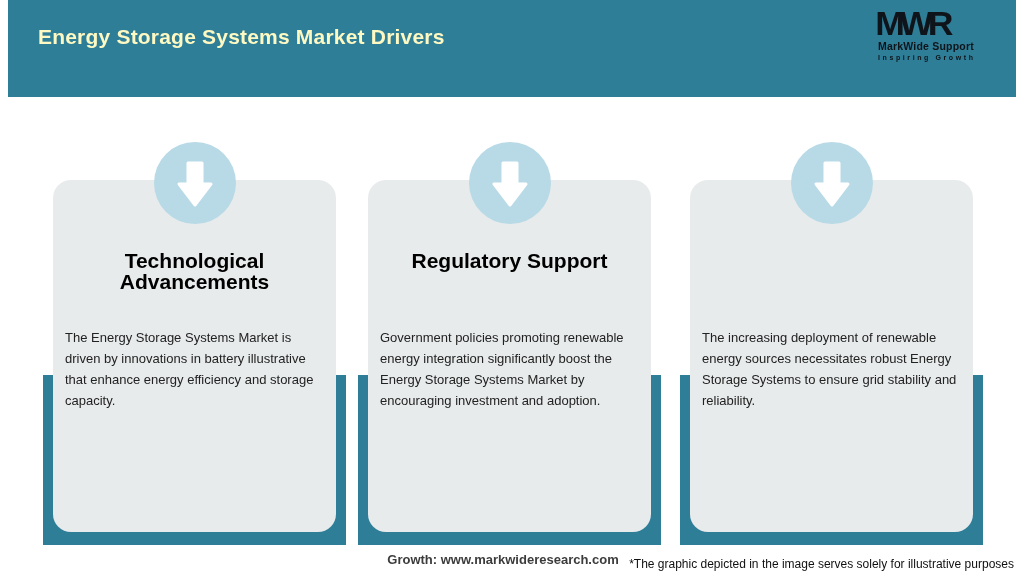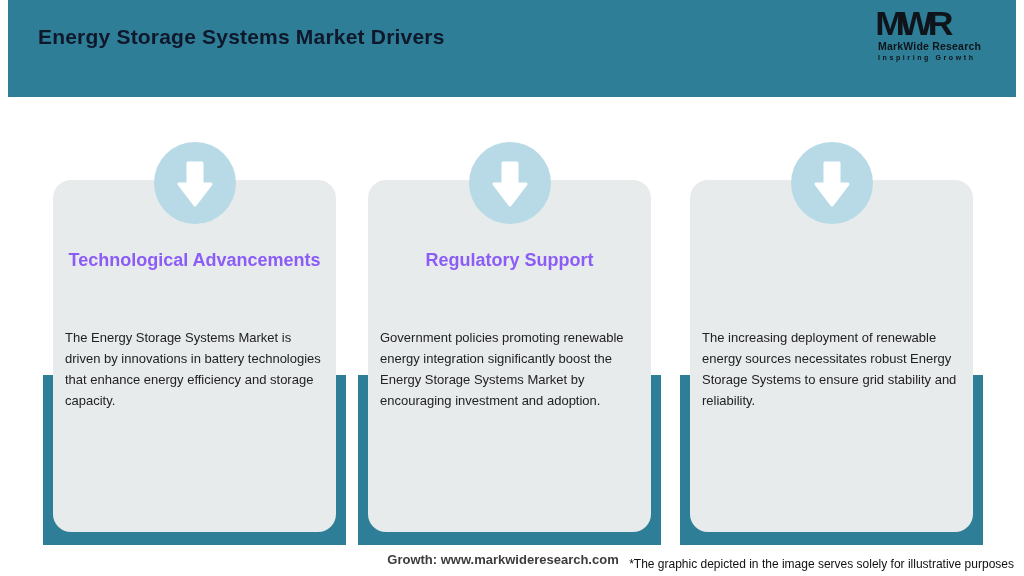--- a/index.html
+++ b/index.html
@@ -15,21 +15,21 @@
 
   
   .header {
     position: absolute;
     left: 8px; top: 0; width: 1008px; height: 97px;
     background: #2E7E98;
   }
   .header-title {
     position: absolute;
     left: 30px; top: 25px;
-    color: #0f172a;
+    color: #fef9c3;
     font-size: 21px;
     font-weight: 700;
     letter-spacing: 0.2px;
   }
   .logo {
     position: absolute;
     right: 14px; top: 7px;
     width: 124px;
     text-align: left;
     color: #0F141A;
@@ -90,23 +90,23 @@
     align-items: center;
     justify-content: center;
   }
   .icon-circle svg { margin-top: 4px; }
 
   .card-title {
     position: absolute;
     left: 18px; right: 18px;
     top: 250px;
     text-align: center;
-    font-size: 18px;
+    font-size: 21px;
     font-weight: 700;
-    color: #8b5cf6;
+    color: #000000;
     line-height: 21px;
   }
   .card-body {
     position: absolute;
     left: 22px;
     top: 327px;
     width: 264px;
     font-size: 13px;
     line-height: 21px;
     color: #222222;
@@ -133,38 +133,38 @@
 </style>
 </head>
 <body>
 
 <div class="canvas">
 
   <div class="header">
     <div class="header-title">Energy Storage Systems Market Drivers</div>
     <div class="logo">
       <div class="logo-monogram">MWR</div>
-      <div class="logo-name">MarkWide Research</div>
+      <div class="logo-name">MarkWide Support</div>
       <div class="logo-tagline">Inspiring Growth</div>
     </div>
   </div>
 
   <div class="card-col c1">
     <div class="backer"></div>
     <div class="card"></div>
     <div class="icon-circle">
       <svg width="40" height="50" viewBox="0 0 40 50" aria-hidden="true">
         <g fill="#ffffff" stroke="#ffffff" stroke-width="3" stroke-linejoin="round">
           <rect x="13" y="3" width="14" height="21"></rect>
           <polygon points="4,24 36,24 20,45"></polygon>
         </g>
       </svg>
     </div>
     <div class="card-title">Technological Advancements</div>
-    <div class="card-body">The Energy Storage Systems Market is driven by innovations in battery technologies that enhance energy efficiency and storage capacity.</div>
+    <div class="card-body">The Energy Storage Systems Market is driven by innovations in battery illustrative that enhance energy efficiency and storage capacity.</div>
   </div>
 
   <div class="card-col c2">
     <div class="backer"></div>
     <div class="card"></div>
     <div class="icon-circle">
       <svg width="40" height="50" viewBox="0 0 40 50" aria-hidden="true">
         <g fill="#ffffff" stroke="#ffffff" stroke-width="3" stroke-linejoin="round">
           <rect x="13" y="3" width="14" height="21"></rect>
           <polygon points="4,24 36,24 20,45"></polygon>

